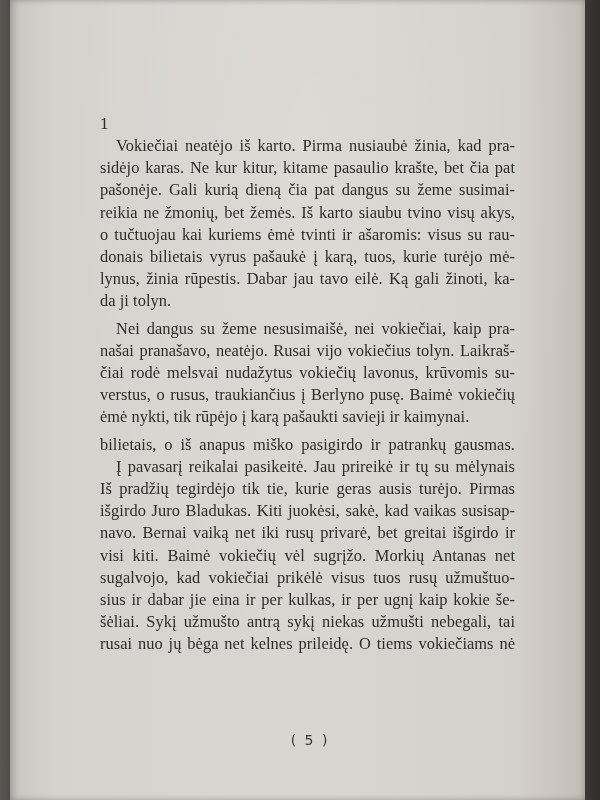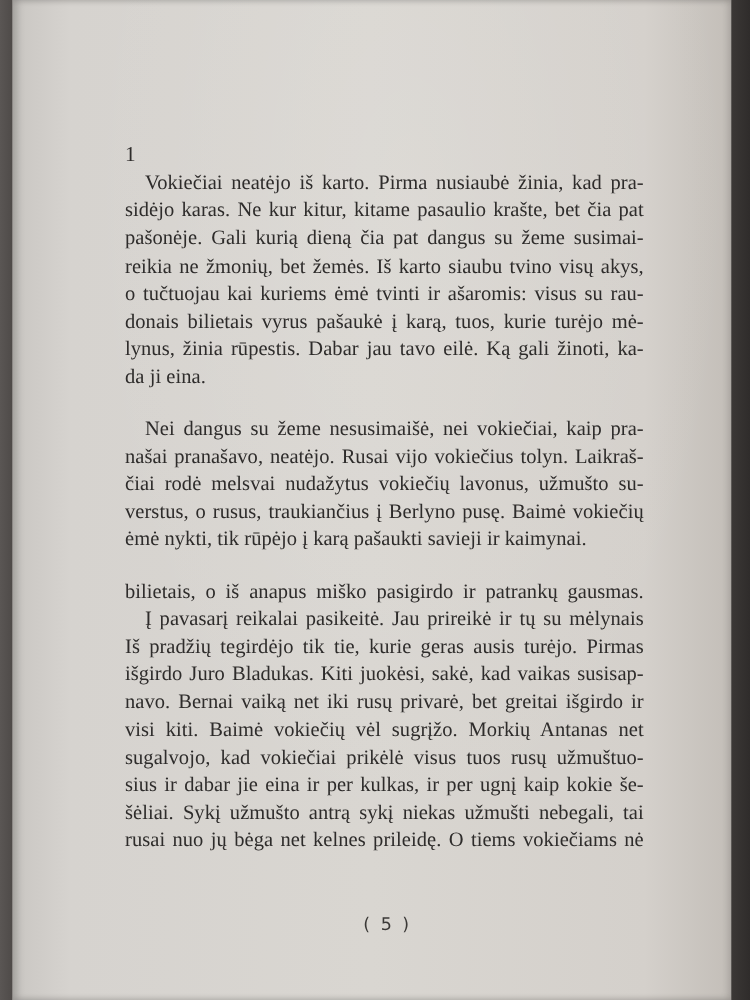--- a/index.html
+++ b/index.html
@@ -56,21 +56,21 @@
       text-align-last: justify;
       white-space: nowrap;
     }
     .line.indent {
       padding-left: 16px;
     }
     .line.last {
       text-align-last: left;
     }
     .paragraph + .paragraph {
-      margin-top: 19px;
+      margin-top: 5px;
     }
     .page-number {
       position: absolute;
       left: 0;
       width: 600px;
       top: 732px;
       text-align: center;
       font-family: "DejaVu Sans", "Liberation Sans", sans-serif;
       font-size: 14px;
       color: #3b3937;
@@ -86,27 +86,27 @@
       <span class="chapter-number">1</span>
 
       <p class="paragraph">
         <span class="line indent">Vokiečiai neatėjo iš karto. Pirma nusiaubė žinia, kad pra-</span>
         <span class="line">sidėjo karas. Ne kur kitur, kitame pasaulio krašte, bet čia pat</span>
         <span class="line">pašonėje. Gali kurią dieną čia pat dangus su žeme susimai-</span>
         <span class="line">reikia ne žmonių, bet žemės. Iš karto siaubu tvino visų akys,</span>
         <span class="line">o tučtuojau kai kuriems ėmė tvinti ir ašaromis: visus su rau-</span>
         <span class="line">donais bilietais vyrus pašaukė į karą, tuos, kurie turėjo mė-</span>
         <span class="line">lynus, žinia rūpestis. Dabar jau tavo eilė. Ką gali žinoti, ka-</span>
-        <span class="line last">da ji eina.</span>
+        <span class="line last">da ji tolyn.</span>
       </p>
 
       <p class="paragraph">
         <span class="line indent">Nei dangus su žeme nesusimaišė, nei vokiečiai, kaip pra-</span>
         <span class="line">našai pranašavo, neatėjo. Rusai vijo vokiečius tolyn. Laikraš-</span>
-        <span class="line">čiai rodė melsvai nudažytus vokiečių lavonus, užmušto su-</span>
+        <span class="line">čiai rodė melsvai nudažytus vokiečių lavonus, krūvomis su-</span>
         <span class="line">verstus, o rusus, traukiančius į Berlyno pusę. Baimė vokiečių</span>
         <span class="line last">ėmė nykti, tik rūpėjo į karą pašaukti savieji ir kaimynai.</span>
       </p>
 
       <p class="paragraph">
         <span class="line">bilietais, o iš anapus miško pasigirdo ir patrankų gausmas.</span>
         <span class="line indent">Į pavasarį reikalai pasikeitė. Jau prireikė ir tų su mėlynais</span>
         <span class="line">Iš pradžių tegirdėjo tik tie, kurie geras ausis turėjo. Pirmas</span>
         <span class="line">išgirdo Juro Bladukas. Kiti juokėsi, sakė, kad vaikas susisap-</span>
         <span class="line">navo. Bernai vaiką net iki rusų privarė, bet greitai išgirdo ir</span>

